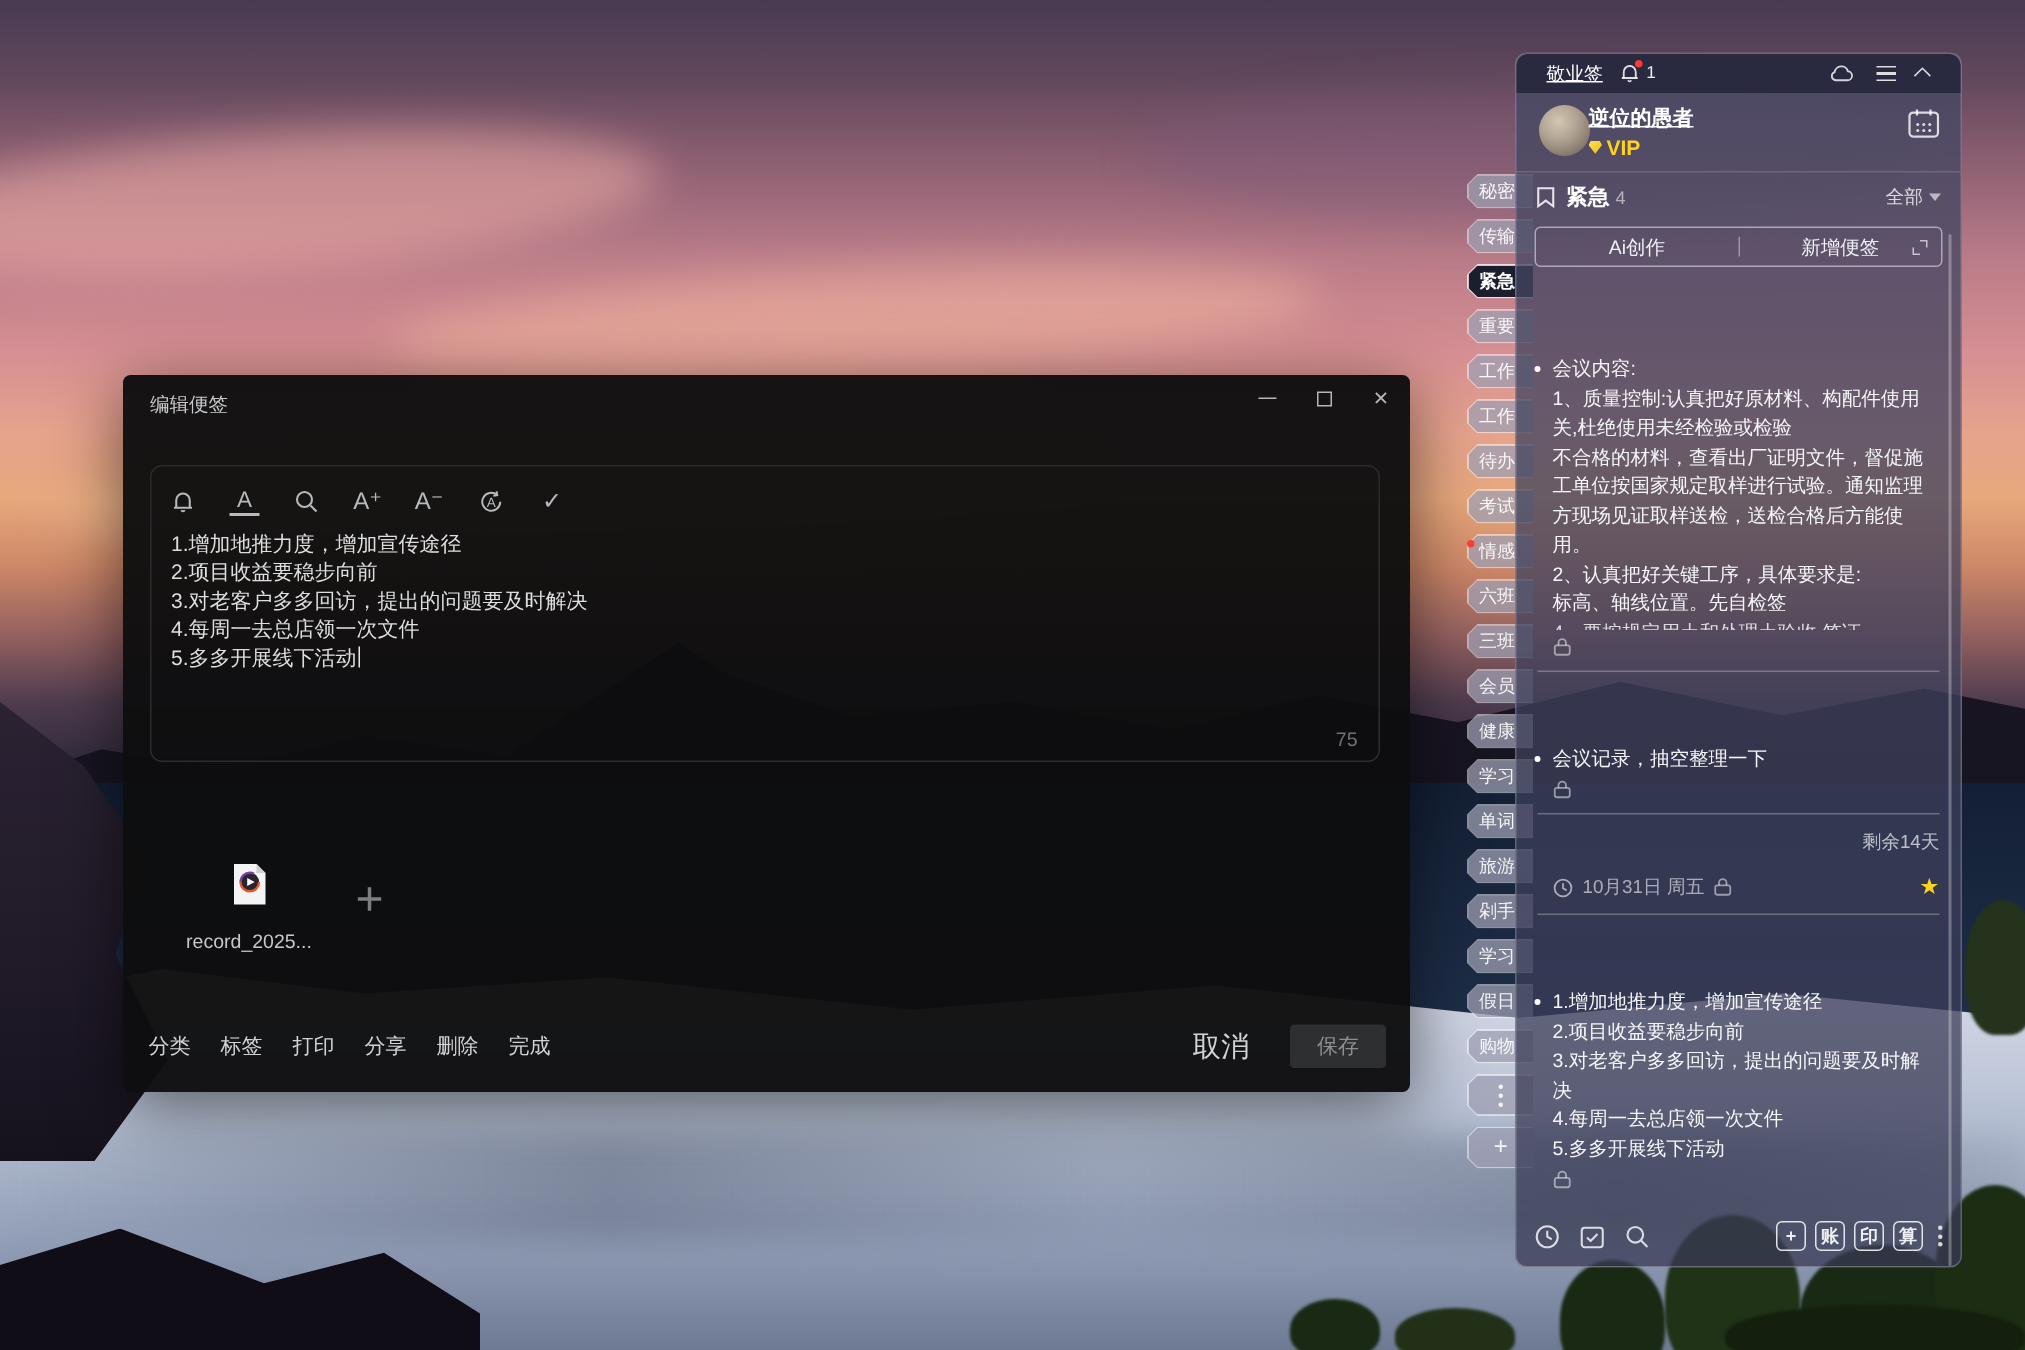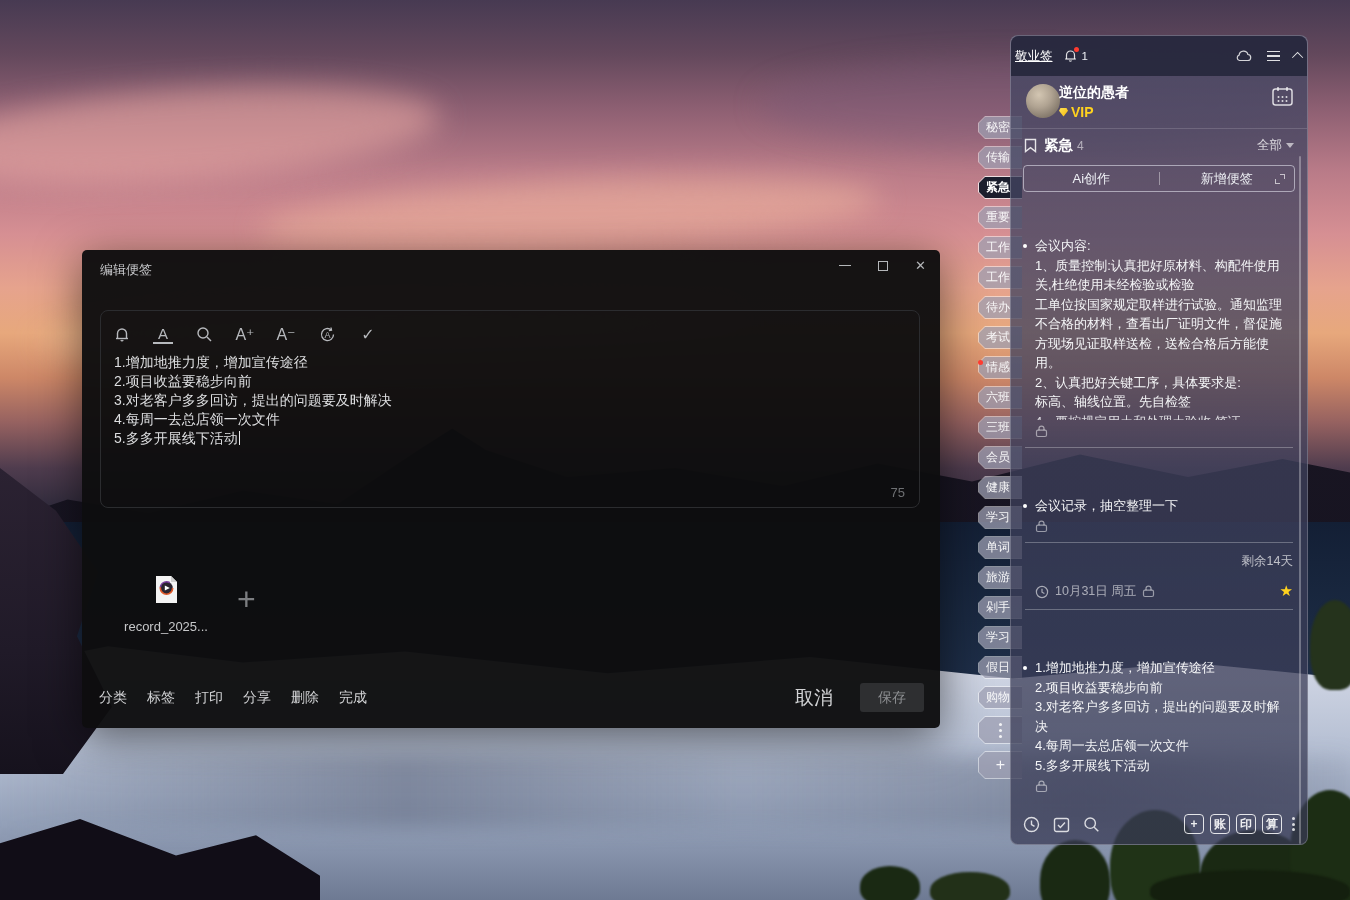--- a/index.html
+++ b/index.html
@@ -84,33 +84,33 @@
   .tab.util { height:28px; }
   .dots-v { display:flex; flex-direction:column; gap:3px; align-items:center; }
   .dots-v i { width:3px; height:3px; border-radius:50%; background:rgba(255,255,255,.85); }
   .tab-plus { font-size:16px; color:rgba(255,255,255,.9); padding:0; line-height:16px; }
   .tab-red-dot { position:absolute; left:0px; width:5px; height:5px; border-radius:50%; background:#ff3b30; }
 
   
   .panel { position:absolute; left:1010px; top:35px; width:298px; height:810px;
     background:linear-gradient(180deg,rgba(70,72,100,.78),rgba(56,58,84,.74));
     border:1px solid rgba(255,255,255,.22); border-radius:8px; color:#fff; }
-  .p-titlebar { height:40px; display:flex; align-items:center; padding:0 4px; background:rgba(36,38,58,.88); border-radius:8px 8px 0 0; }
+  .p-titlebar { height:26px; display:flex; align-items:center; padding:0 20px; background:rgba(36,38,58,.88); border-radius:8px 8px 0 0; }
   .p-app { font-size:12.5px; color:#fff; text-decoration:underline; }
   .p-bell { position:relative; margin-left:11px; display:inline-flex; }
   .p-bell .bdot { position:absolute; right:-2px; top:-2px; width:5px; height:5px; border-radius:50%; background:#ff3b30; }
   .badge-count { margin-left:5px; font-size:11.5px; color:#eceef3; }
   .tb-right { margin-left:auto; display:flex; gap:15px; align-items:center; color:rgba(255,255,255,.8); }
   .burger { display:flex; flex-direction:column; gap:3px; }
   .burger i { width:13px; height:1.5px; background:rgba(255,255,255,.85); }
   .chev { width:8px; height:8px; border-left:1.5px solid rgba(255,255,255,.85); border-top:1.5px solid rgba(255,255,255,.85); transform:rotate(45deg) translateY(2px); }
   .p-profile { position:relative; height:52px; }
   .avatar { position:absolute; left:15px; top:8px; width:34px; height:34px; border-radius:50%;
     background:radial-gradient(circle at 38% 32%,#d3c6b2 0%,#b0a392 40%,#8a7f71 70%,#665d52 100%); }
-  .p-name { position:absolute; left:48px; top:8px; font-size:14px; font-weight:700; color:#fff; }
+  .p-name { position:absolute; left:48px; top:8px; font-size:14px; font-weight:700; color:#fff;text-decoration:underline; }
   .vip { position:absolute; left:48px; top:28px; display:flex; align-items:center; gap:3px; }
   .vip-gem { width:9px; height:9px; background:linear-gradient(135deg,#ffe257,#f5b90a); clip-path:polygon(20% 0,80% 0,100% 35%,50% 100%,0 35%); }
   .vip-txt { font-size:14px; font-weight:700; color:#ffd21e; }
   .cal-icon { position:absolute; right:14px; top:10px; }
   .p-div { border-bottom:1px solid rgba(255,255,255,.15); margin:0; }
   .p-header { height:33px; display:flex; align-items:center; padding:0 13px; }
   .ph-cat { font-size:14.5px; font-weight:700; margin-left:7px; }
   .ph-count { font-size:12px; color:rgba(255,255,255,.55); margin-left:4px; }
   .ph-filter { margin-left:auto; font-size:12.5px; color:rgba(255,255,255,.78); display:flex; align-items:center; gap:4px; }
   .caret-down { width:0; height:0; border-left:4px solid transparent; border-right:4px solid transparent; border-top:5px solid rgba(255,255,255,.6); }
@@ -428,22 +428,22 @@
         </div>
     </div>
     <div class="notes-list" id="notes-list">
         <div class="note-block">
           <div class="note-body">
             <span class="note-bullet"></span>
             <div class="note-lines">
               <div class="note-line">会议内容:</div>
               <div class="note-line">1、质量控制:认真把好原材料、构配件使用</div>
               <div class="note-line">关,杜绝使用未经检验或检验</div>
+              <div class="note-line">不合格的材料，查看出厂证明文件，督促施</div>
               <div class="note-line">工单位按国家规定取样进行试验。通知监理</div>
-              <div class="note-line">不合格的材料，查看出厂证明文件，督促施</div>
               <div class="note-line">方现场见证取样送检，送检合格后方能使</div>
               <div class="note-line">用。</div>
               <div class="note-line">2、认真把好关键工序，具体要求是:</div>
               <div class="note-line">标高、轴线位置。先自检签</div>
               <div class="note-line clipped">4、要按规定用土和处理土验收,签证</div>
             </div>
           </div>
           <div class="note-meta">
             <span>
               <svg width="13" height="13" viewBox="0 0 13 13">

